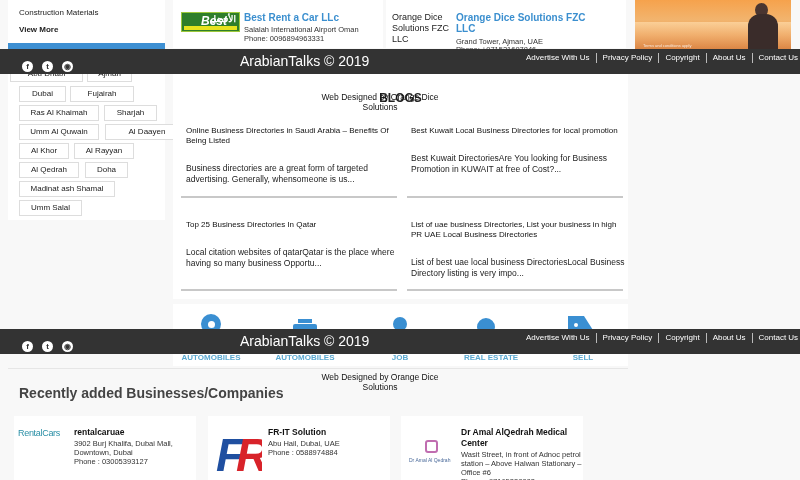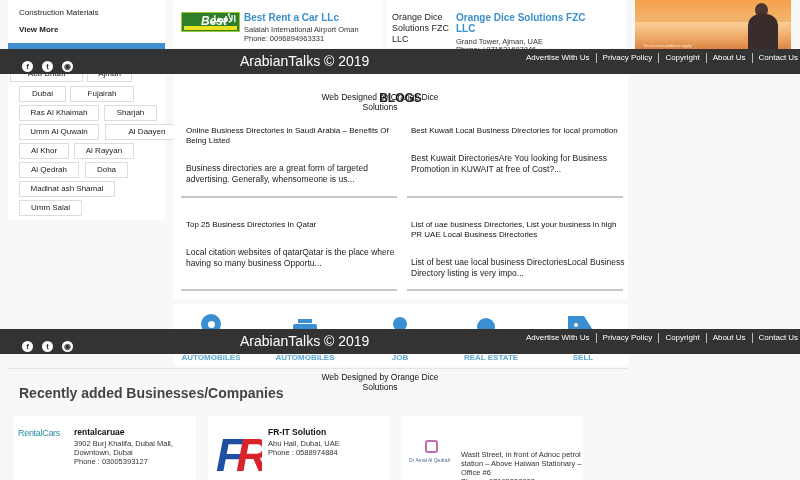--- a/index.html
+++ b/index.html
@@ -223,19 +223,20 @@
   <div class="biz-name">FR-IT Solution</div>
   <div style="position:absolute;left:60px;top:23px">
     <div class="biz-line">Abu Hail, Dubai, UAE</div>
     <div class="biz-line">Phone : 0588974884</div>
   </div>
 </div>
 
 <div class="biz" style="left:401px">
   <div style="position:absolute;left:24px;top:24px;width:13px;height:13px;border:2px solid #c06db0;border-radius:3px"></div>
   <div style="position:absolute;left:8px;top:41px;font-size:5px;color:#4a6a9a">Dr Amal Al Qedrah</div>
+  <div class="biz-name" style="width:125px">Dr Amal AlQedrah Medical Center</div>
   <div style="position:absolute;left:60px;top:34px;width:125px">
     <div class="biz-line">Wasit Street, in front of Adnoc petrol</div>
     <div class="biz-line">station – Above Halwan Stationary –</div>
     <div class="biz-line">Office #6</div>
     <div class="biz-line">Phone : 97165238883</div>
   </div>
 </div>
 
 </body></html>

